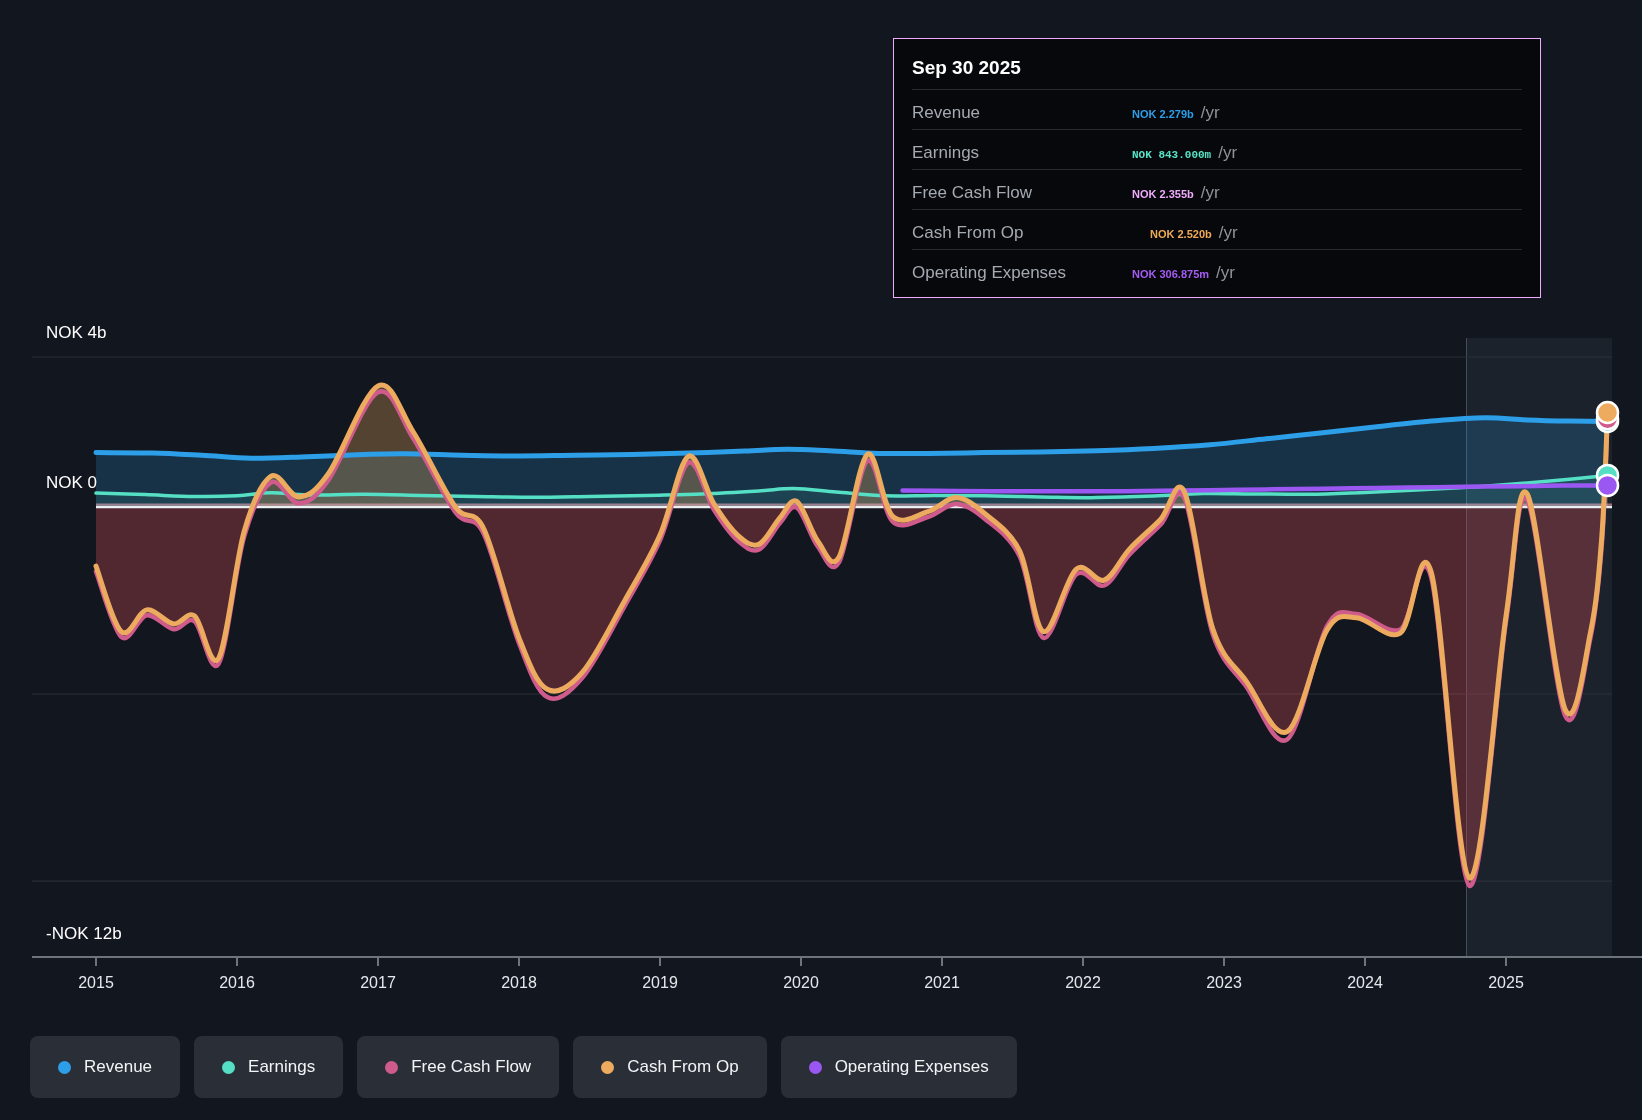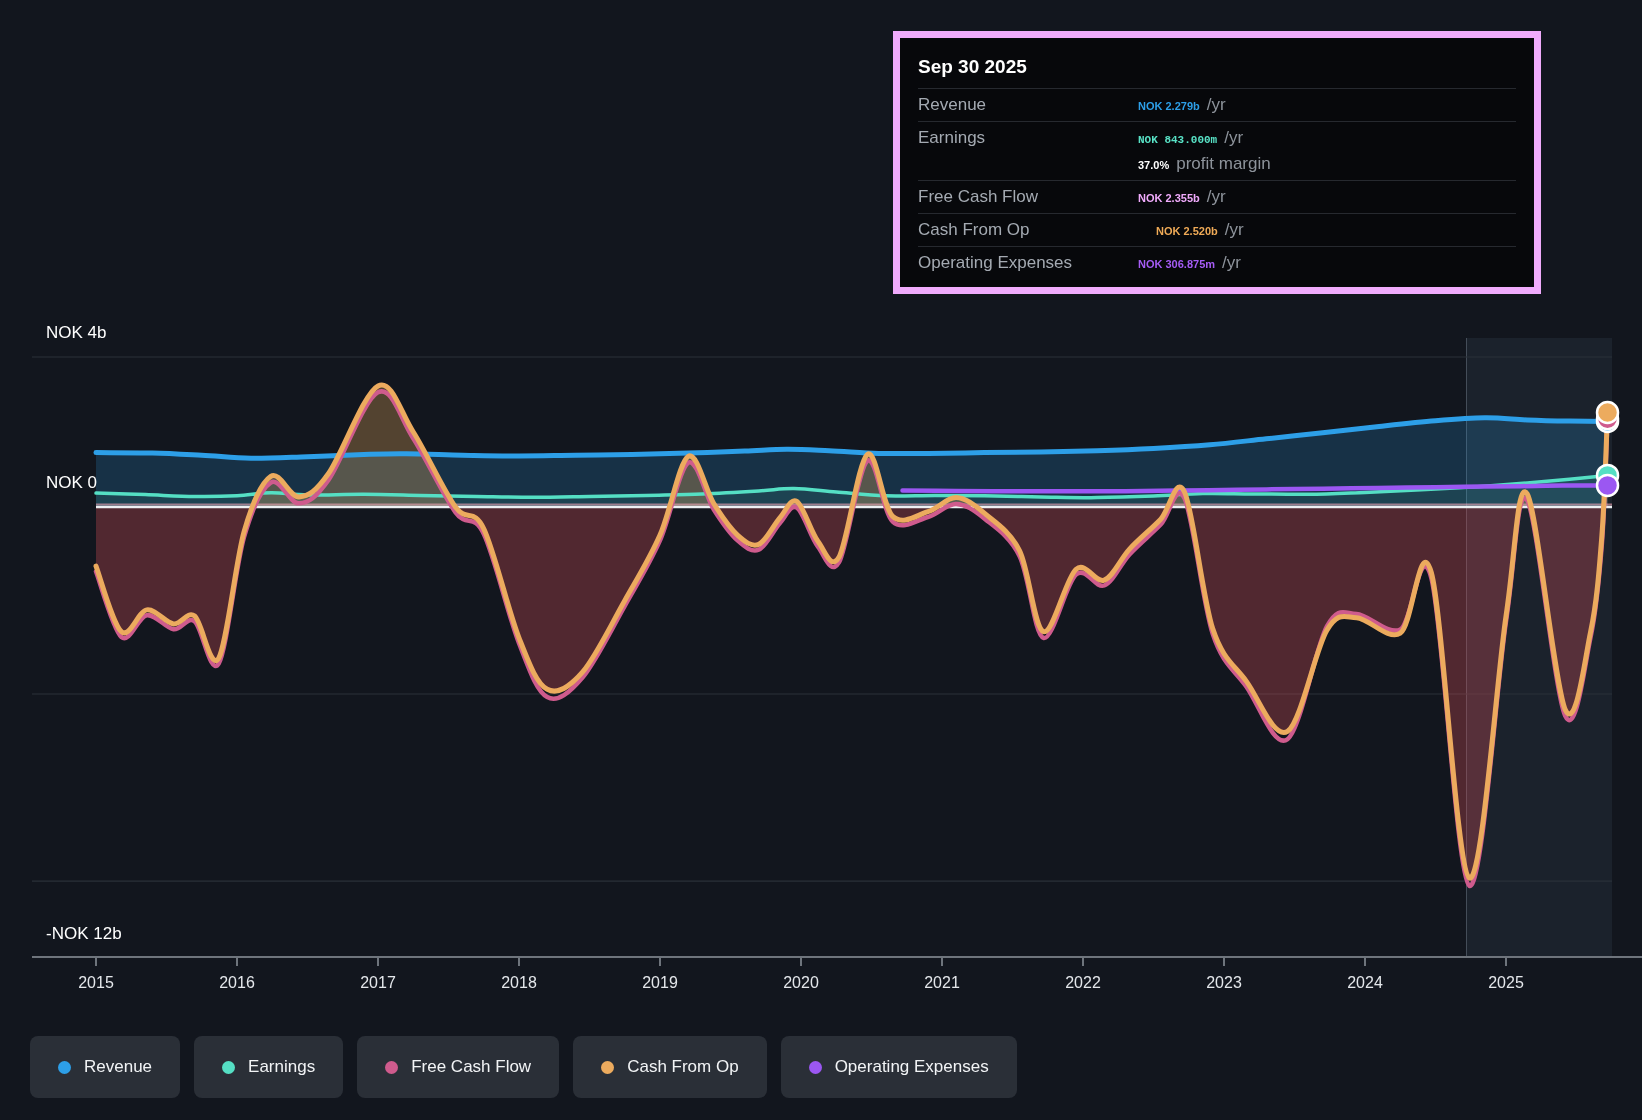--- a/index.html
+++ b/index.html
@@ -1,26 +1,26 @@
 <!DOCTYPE html>
 <html><head>
 <meta charset="utf-8">
 <style>
   html,body{margin:0;padding:0;background:#0c0f14;}
   .page{position:relative;width:1642px;height:1120px;background:#12161e;overflow:hidden;
         font-family:"Liberation Sans",sans-serif;}
   
-  .tooltip{position:absolute;left:893px;top:31px;width:648px;box-sizing:border-box;
-           background:rgba(7,8,10,0.96);border:7px solid #f0abfc;padding:12px 18px 8px 18px;}
+  .tooltip{position:absolute;left:893px;top:38px;width:648px;box-sizing:border-box;
+           background:rgba(7,8,10,0.96);border:1px solid #f0abfc;padding:12px 18px 8px 18px;}
   .tt-title{color:#fff;font-size:19px;font-weight:bold;padding:6px 0 10px 0;}
   .tt-row{display:flex;align-items:baseline;padding:6px 0;border-top:1px solid #26292f;}
   .tt-row.no-sep{border-top:none;padding-top:0;}
   .tt-label{flex:0 0 220px;color:#a4aab2;font-size:17px;}
   .tt-value{font-size:11px;font-weight:bold;}
-  .tt-unit{color:#8d939b;font-size:17px;margin-left:7px;font-weight:normal;}
+  .tt-unit{color:#8d939b;font-size:17px;margin-left:7px;font-weight:normal;margin-top:7px;}
   
   svg{position:absolute;left:0;top:0;}
   .ylab{fill:#ffffff;font-size:17px;font-weight:500;font-family:"Liberation Sans",sans-serif;}
   .xlab{fill:#e4e7eb;font-size:16px;font-family:"Liberation Sans",sans-serif;}
   
   .legend{position:absolute;left:30px;top:1036px;display:flex;gap:14px;}
   .legend-btn{display:flex;align-items:center;gap:13px;height:62px;padding:0 28px;
               background:#2a2f37;border-radius:8px;cursor:pointer;border:none;}
   .legend-dot{width:13px;height:13px;border-radius:50%;}
   .legend-label{color:#f2f4f6;font-size:17px;white-space:nowrap;}
@@ -96,25 +96,20 @@
     <div class="tt-row">
       <span class="tt-label">Revenue</span>
       <span class="tt-value" style="color: rgb(45, 159, 232);">NOK 2.279b</span>
       <span class="tt-unit">/yr</span>
     </div>
     <div class="tt-row">
       <span class="tt-label">Earnings</span>
       <span class="tt-value" style="color: rgb(88, 226, 198); font-family: Liberation Mono, monospace;">NOK 843.000m</span>
       <span class="tt-unit">/yr</span>
     </div>
-    <div class="tt-row no-sep">
-      <span class="tt-label"></span>
-      <span class="tt-value" style="color: rgb(255, 255, 255);">37.0%</span>
-      <span class="tt-unit">profit margin</span>
-    </div>
     <div class="tt-row">
       <span class="tt-label">Free Cash Flow</span>
       <span class="tt-value" style="color: #f0abfc;">NOK 2.355b</span>
       <span class="tt-unit">/yr</span>
     </div>
     <div class="tt-row">
       <span class="tt-label">Cash From Op</span>
       <span class="tt-value" style="color: rgb(239, 170, 87); margin-left: 18px;">NOK 2.520b</span>
       <span class="tt-unit">/yr</span>
     </div>

